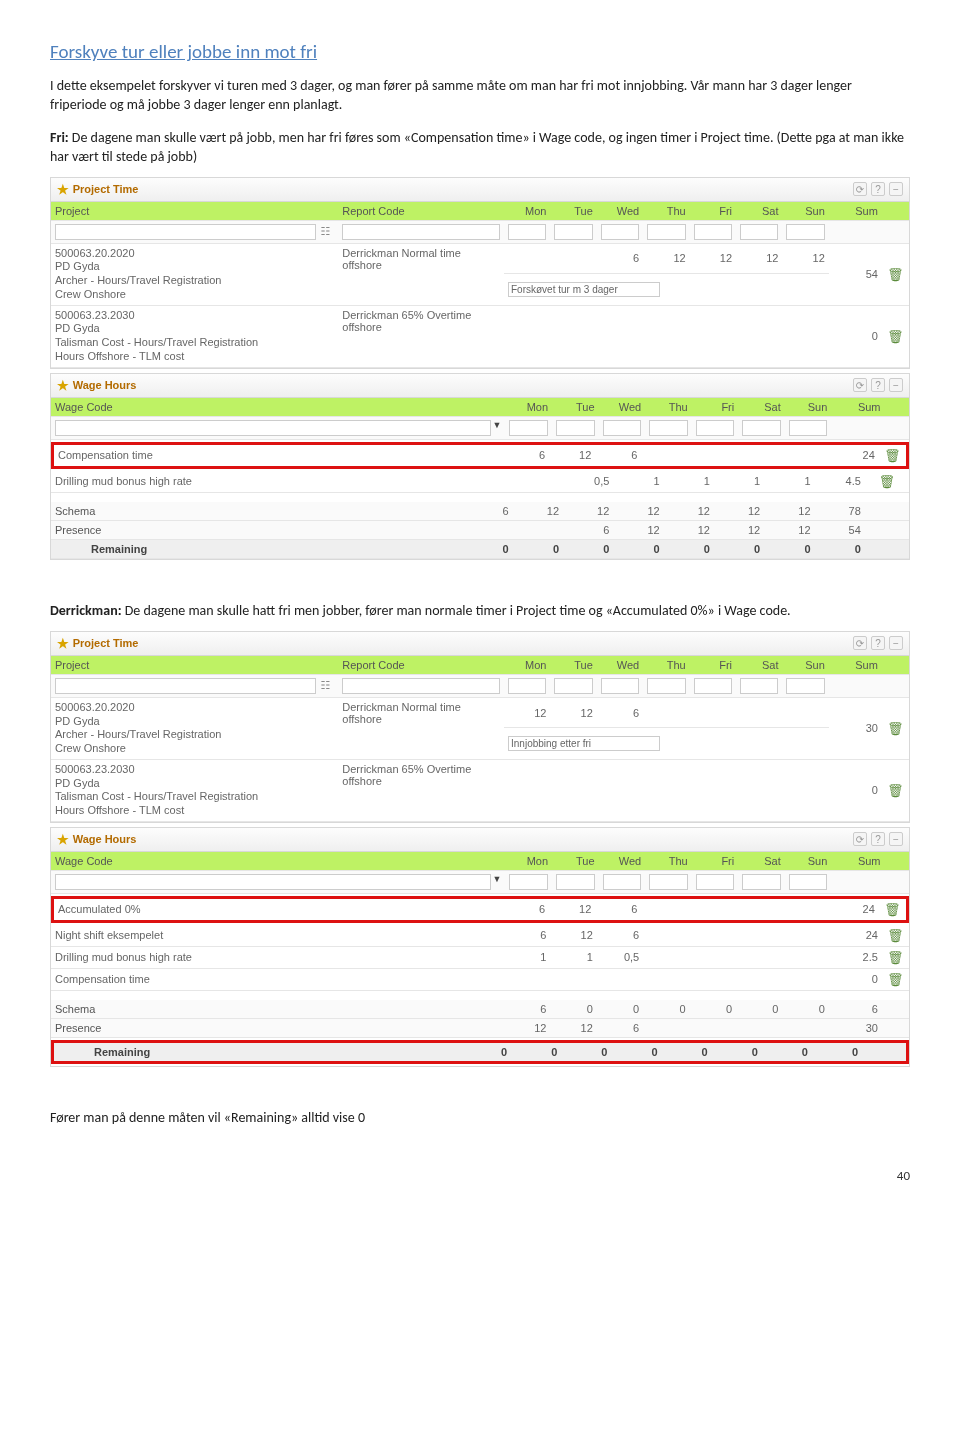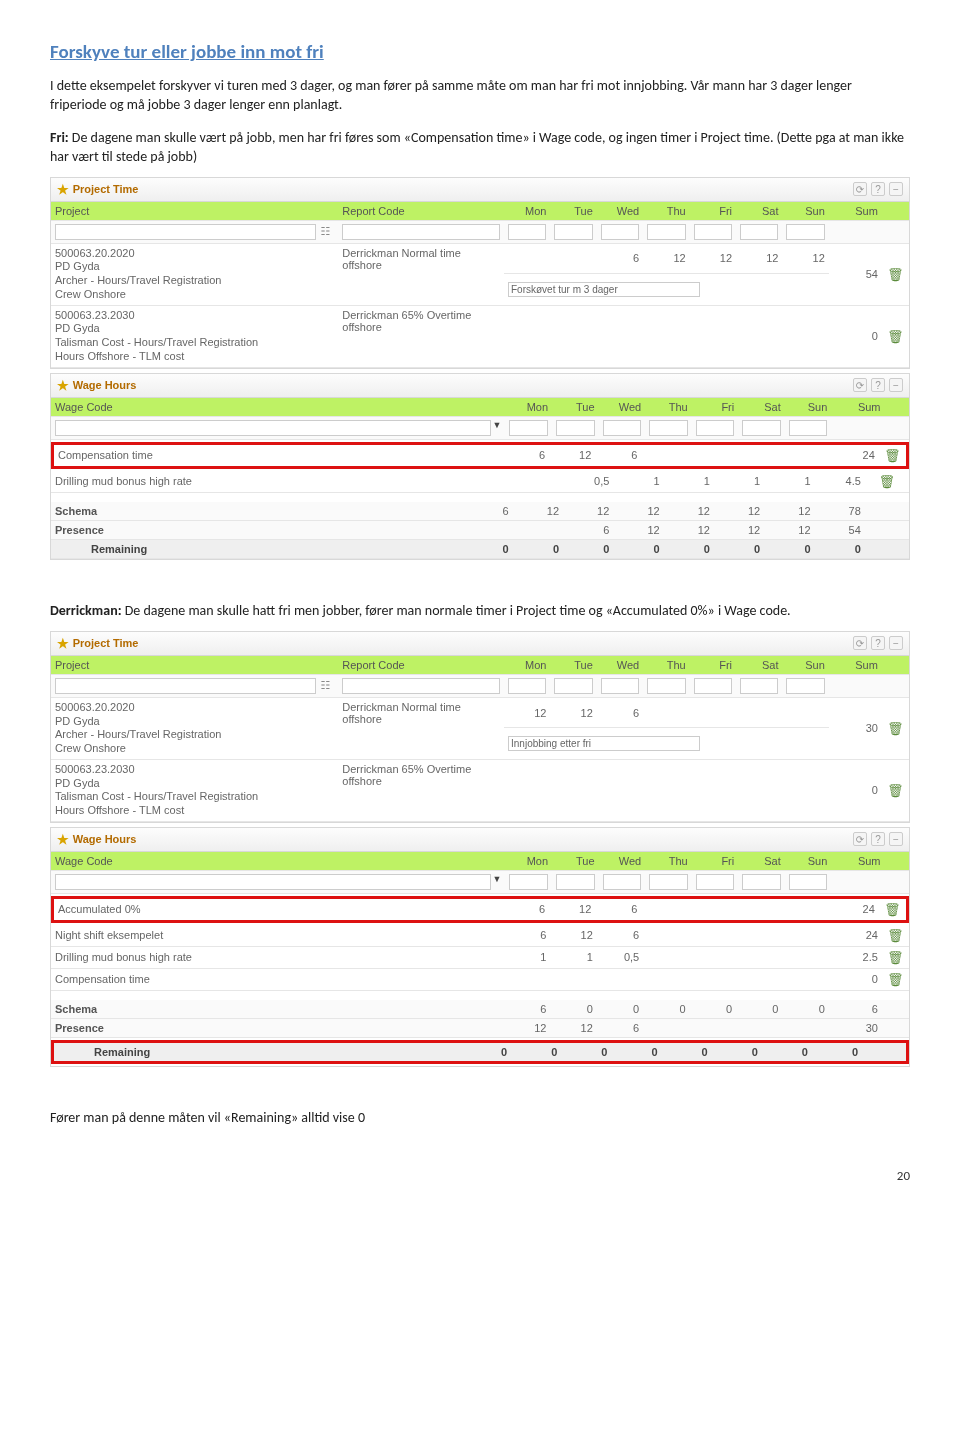--- a/index.html
+++ b/index.html
@@ -7,21 +7,21 @@
     font-family: Calibri, Arial, sans-serif;
     background: #fff;
     padding: 40px 50px;
     width: 960px;
     color: #333;
     font-size: 14px;
   }
   h2 {
     color: #4f81bd;
     font-size: 19px;
-    font-weight: bold;
+    font-weight: normal;
     text-decoration: underline;
     margin-bottom: 4px;
   }
   p { margin-bottom: 10px; line-height: 1.35; margin-top: 14px; }
   .body-text { color: #222; }
   .panel {
     border: 1px solid #d8d8d8;
     margin-bottom: 4px;
     background:#fff;
     font-family: Verdana, Arial, sans-serif;
@@ -55,24 +55,24 @@
   td.proj { width:260px; vertical-align:top; line-height:1.25;}
   td.rep { width:150px; vertical-align:top;}
   .input-row td { background:#fafafa;}
   .input-row input {
     width:100%; border:1px solid #ccc; font-size:11px; padding:1px 2px; background:#fff;
   }
   .proj-input { display:flex; align-items:center; }
   .proj-input input { flex:1; }
   .tree-icon { color:#888; padding:0 4px; }
   .note-row td { padding:2px 4px;}
-  .note-input { width:192px; border:1px solid #ccc; font-size:10px; padding:1px 2px; color:#666;}
+  .note-input { width:152px; border:1px solid #ccc; font-size:10px; padding:1px 2px; color:#666;}
   .trash { color:#5a8a3a; font-size:13px;}
   .summary-row td { background:#fafafa; }
-  .summary-row .label { font-weight:bold; color:#555;margin-left:22px;}
+  .summary-row .label { font-weight:normal; color:#555;margin-left:22px;}
   .remaining-row td { background:#efefef; font-weight:bold; color:#444;padding-left:40px;}
   .red-box { border:3px solid #d11; }
   .red-box-outer { margin:2px 0;}
   .spacer { height:24px;}
   .page-footer { text-align:right; margin-top:40px; color:#333; font-size:13px;}
   .wage-head-row td { background:#fafafa;}
   .dd { color:#444; font-size:9px; padding-left:2px;}
 </style>
 </head>
 <body>
@@ -523,13 +523,13 @@
         <td class="del"></td>
       </tr>
     </tbody>
       </table>
   </div>
 </div>
 
 <div class="spacer"></div>
 <p class="body-text">Fører man på denne måten vil «Remaining» alltid vise 0</p>
 
-<div class="page-footer">20</div>
+<div class="page-footer">40</div>
 
 </body></html>

